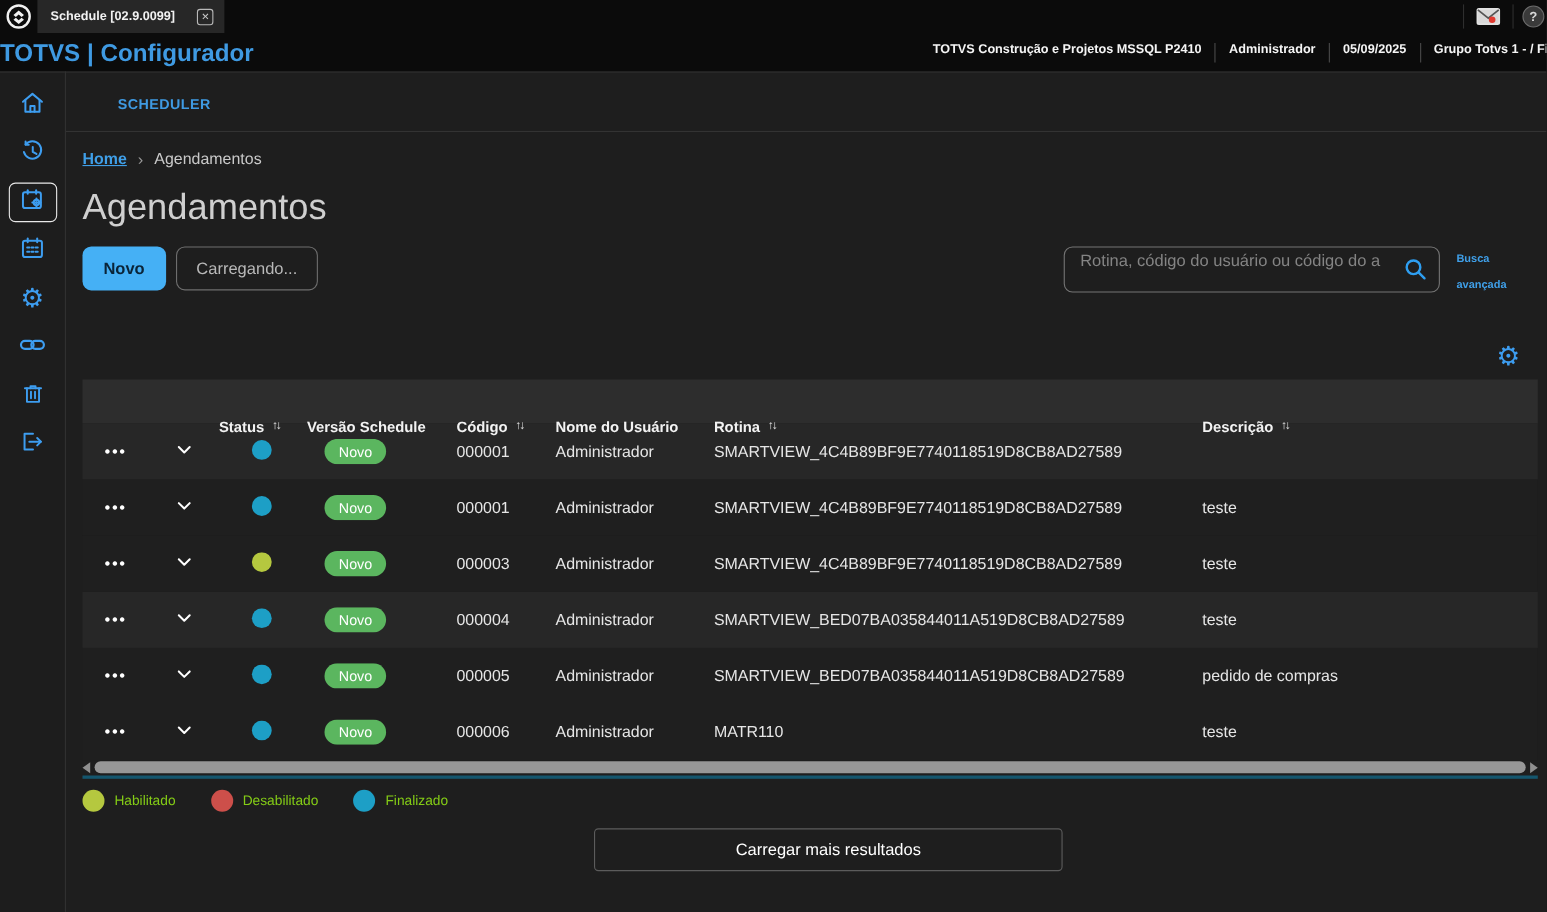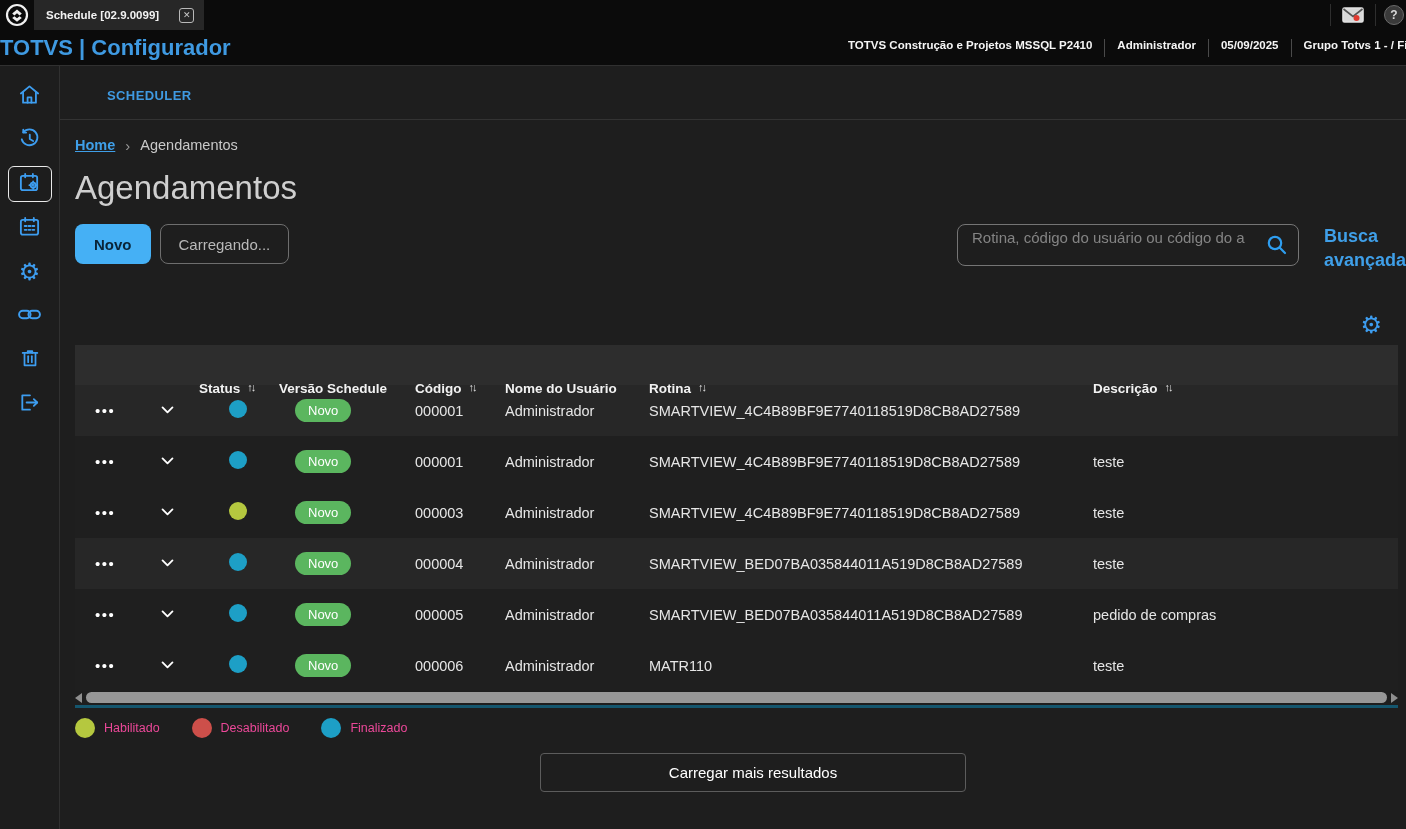--- a/index.html
+++ b/index.html
@@ -51,21 +51,21 @@
   .btn-primary { background:#45b0f5; color:#0a2438; border:none; border-radius:8px; font-size:15px;
     font-weight:600; height:40px; padding:0 19px; cursor:pointer; font-family:inherit; }
   .btn-outline { background:transparent; color:#b9b9b9; border:1px solid #6e6e6e; border-radius:8px;
     font-size:15px; height:40px; padding:0 18px; margin-left:9px; cursor:pointer; font-family:inherit; }
   .actions-spacer { flex:1; }
   .search-box { position:relative; width:342px; height:42px; }
   .search-box input { width:100%; height:100%; background:transparent; border:1px solid #757575;
     border-radius:8px; color:#737373; font-size:15px; padding:0 42px 16px 14px; font-family:inherit; outline:none; }
   .search-box input::placeholder { color:#848484; }
   .search-icon { position:absolute; right:10px; top:9px; cursor:pointer; }
-  .adv-search { width:74px; margin-left:25px; color:#3f9fe8; font-size:18px; font-weight:600;
+  .adv-search { width:74px; margin-left:15px; color:#3f9fe8; font-size:10px; font-weight:600;
     line-height:24px; cursor:pointer; }
 
   .settings-row { display:flex; justify-content:flex-end; padding:41px 24px 8px 0; }
   .settings-row .gear-glyph { cursor:pointer; }
 
   
   .table { margin:0 8px 0 15px; }
   .thead, .trow { display:grid; grid-template-columns:62px 52px 80px 136px 90px 144px 444px 1fr; align-items:center; }
   .thead { height:40px; background:#2d2d2d; color:#f2f2f2; font-size:13.5px; font-weight:bold; }
   .thead .hcell { padding-left:10px; display:flex; align-items:flex-start; gap:7px; white-space:nowrap;margin-top:36px; }
@@ -88,21 +88,21 @@
     border-bottom:3px solid #14566e; padding-bottom:2px; }
   .sb-arrow { width:0; height:0; border-top:5px solid transparent; border-bottom:5px solid transparent; cursor:pointer; }
   .sb-left { border-right:7px solid #8f8f8f; margin-right:4px; }
   .sb-right { border-left:7px solid #8f8f8f; margin-left:4px; }
   .sb-thumb { flex:1; height:11px; background:#979797; border-radius:6px; cursor:grab; }
 
   
   .legend { display:flex; align-items:center; gap:32px; padding:10px 0 0 15px; }
   .legend-item { display:flex; align-items:center; gap:9px; }
   .legend-dot { width:20px; height:20px; border-radius:50%; }
-  .legend-label { color:#ec4899; font-size:12.5px; }
+  .legend-label { color:#84cc16; font-size:12.5px; }
 
   .load-more-wrap { display:flex; justify-content:center; padding-top:15px; }
   .btn-loadmore { width:426px; height:39px; background:transparent; border:1px solid #5c5c5c;
     border-radius:4px; color:#ffffff; font-size:15px; cursor:pointer; font-family:inherit;margin-left:40px; }
 </style>
 </head>
 <body>
 
 <div class="screen">
 

